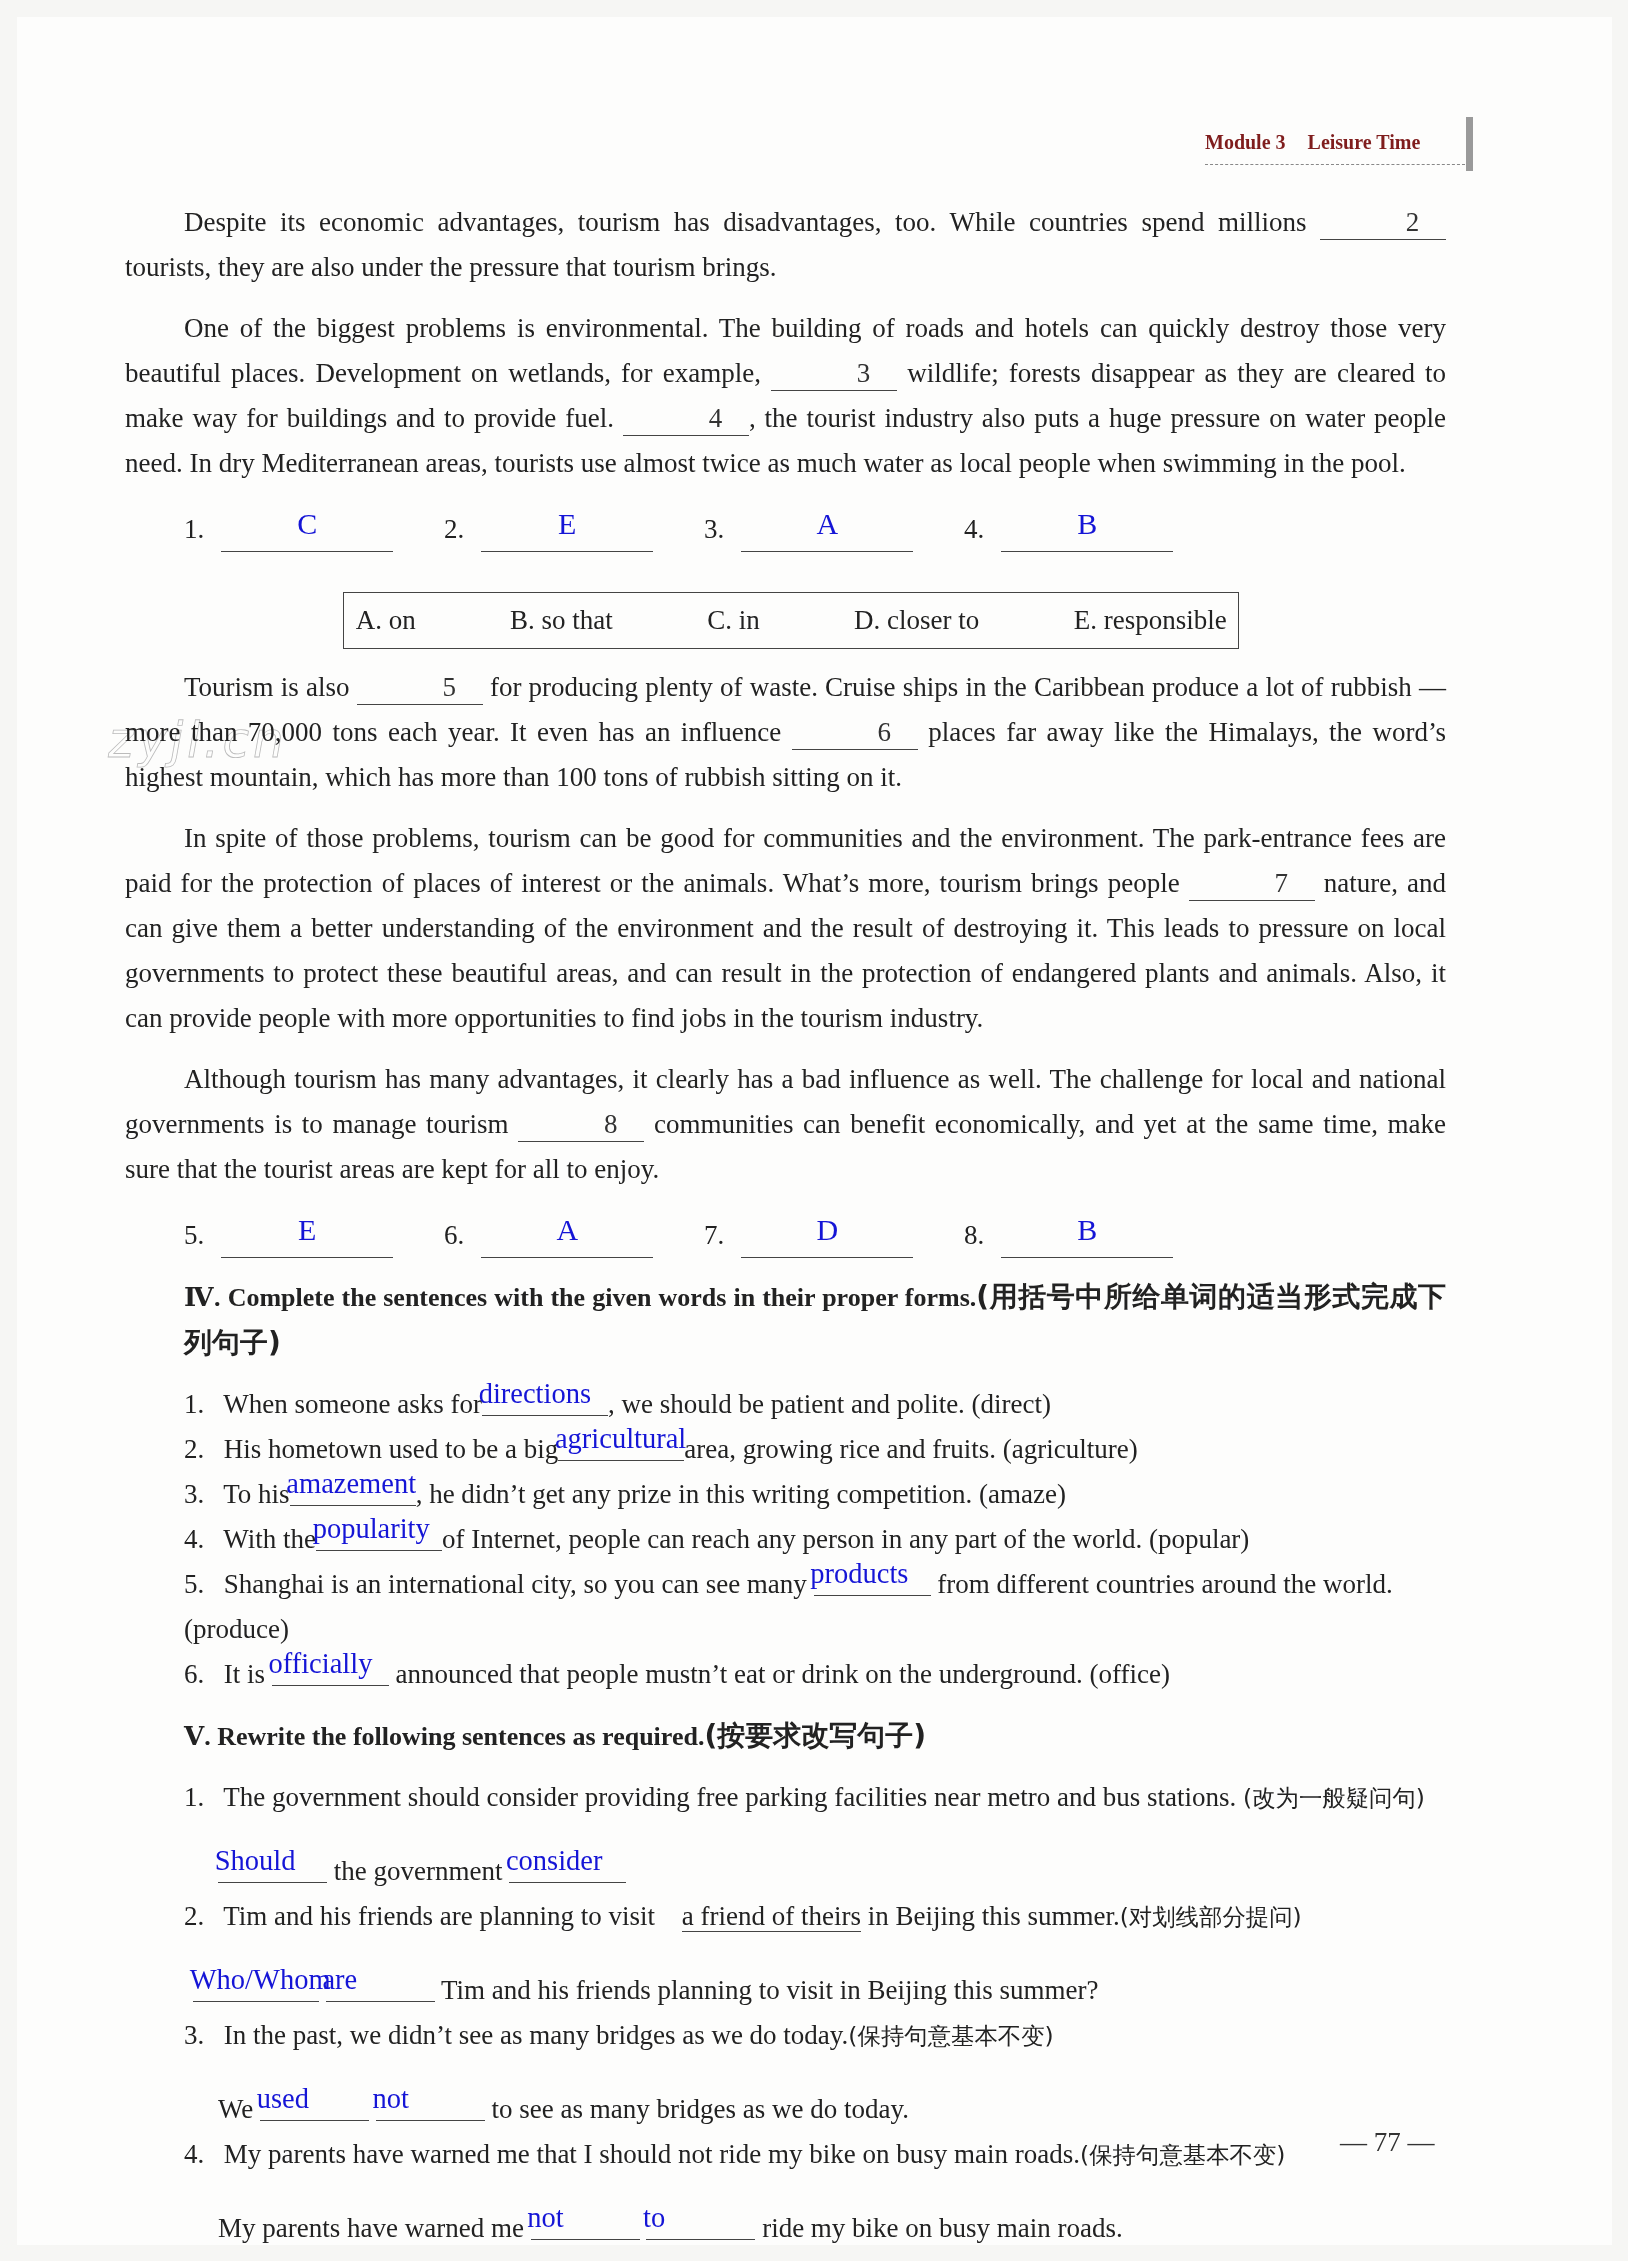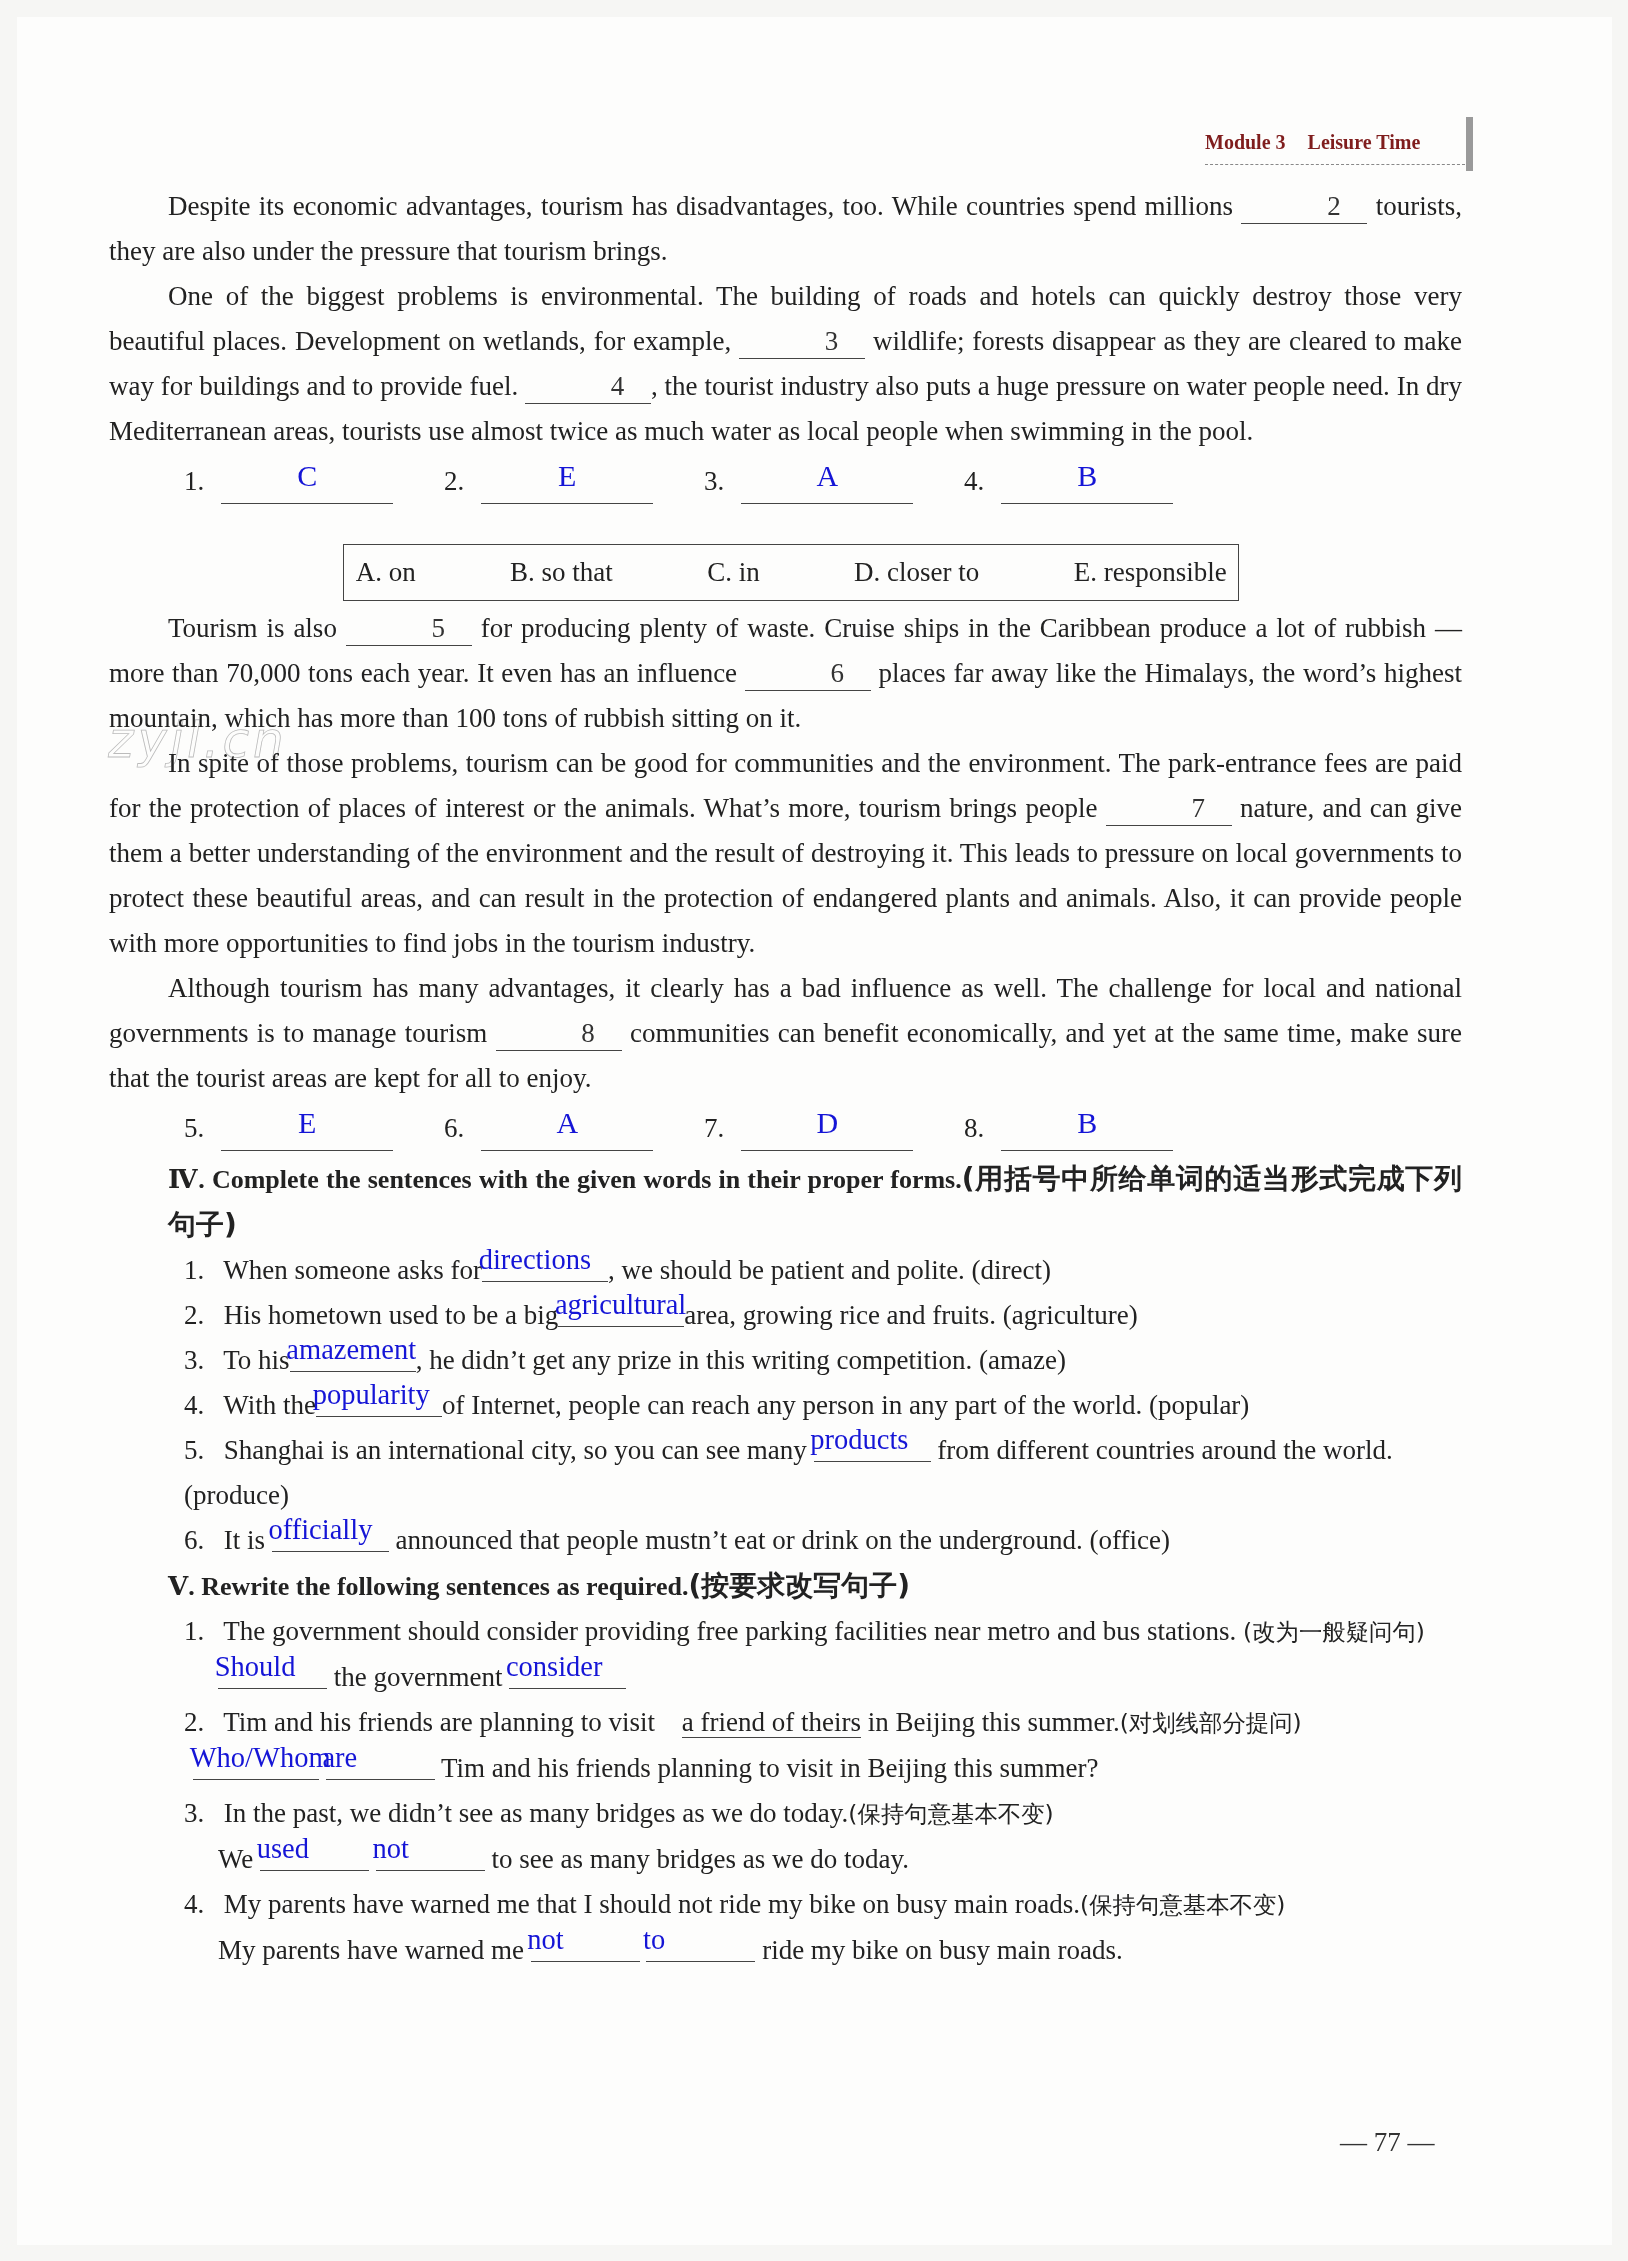--- a/index.html
+++ b/index.html
@@ -23,21 +23,21 @@
   }
   .header .mod { margin-right: 22px; }
   .header-bar {
     position: absolute; left: 1449px; top: 100px; width: 6.7px; height: 54px;
     background: #9a9a9a;
   }
   .content {
     position: absolute; left: 109px; top: 184px; width: 1353px;
     font-size: 27px; line-height: 45px;
   }
-  p { margin: 0; text-align: justify; }
+  p { margin: 16px; text-align: justify; }
   p.indent { text-indent: 59px; }
   .blank {
     display: inline-block; border-bottom: 1.7px solid #444;
     text-align: center; line-height: 33px; color: #333;
   }
   .b-num { min-width: 126px; }
   .answers-row { display: flex; padding-left: 75px; height: 50px; align-items: flex-end; margin: 0 0 5px 0; }
   .answer-item { width: 260px; display: flex; align-items: flex-end; }
   .answer-item .num { margin-right: 17px; }
   .answer-line {
@@ -50,21 +50,21 @@
   }
   .options-box {
     margin: 40px 0 5px 234px; width: 871px;
     border: 1.7px solid #444; padding: 5px 11.7px;
     display: flex; justify-content: space-between;
   }
   .section-title { font-weight: bold; font-size: 26px; }
   .section-title .zh { font-family: "DejaVu Sans", sans-serif; font-weight: bold; font-size: 28px; }
   .item { padding-left: 75px; }
   .item .n { display: inline-block; width: 33px; }
-  .sub { padding-left: 109px; }
+  .sub { padding-left: 109px; margin-top: 28px; }
   .fill {
     display: inline-block; border-bottom: 1.7px solid #444; position: relative;
     min-width: 117px; height: 28.5px; vertical-align: -3.3px;
   }
   .fill .w {
     position: absolute; left: -3.3px; right: -3.3px; bottom: 6.7px; text-align: left;
     color: #1515d6; font-size: 28.5px; white-space: nowrap; line-height: 28.5px;
   }
   .zh-inline { font-family: "DejaVu Sans", sans-serif; font-size: 23.4px; }
   .underlined { border-bottom: 1.7px solid #444; margin-left: 20px; }

